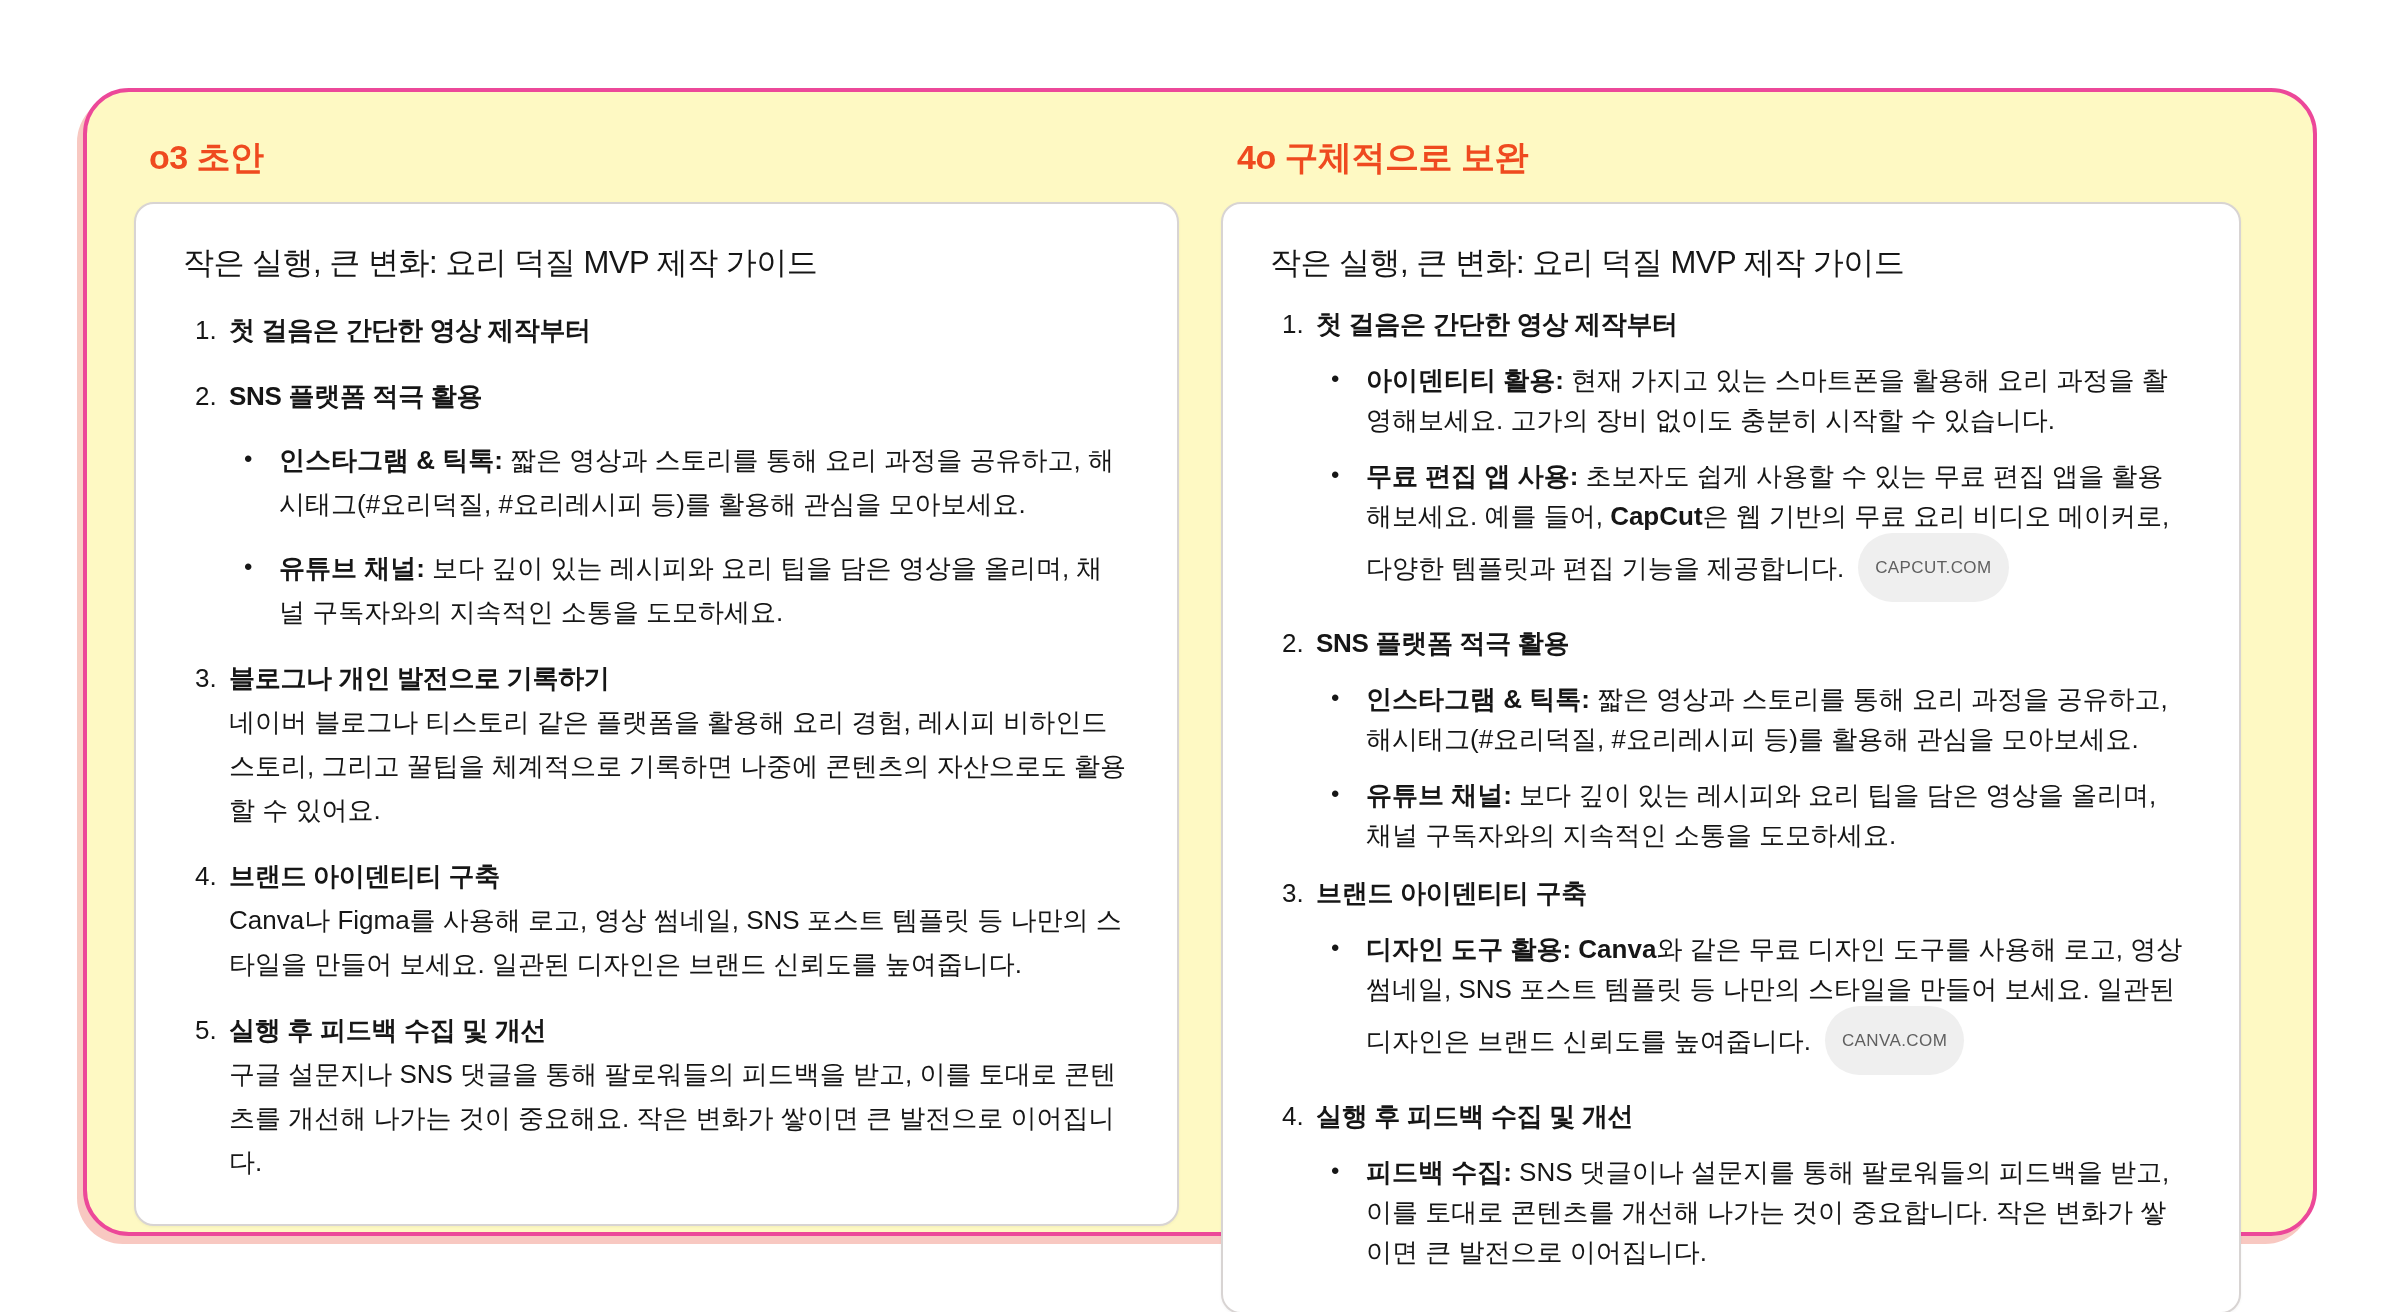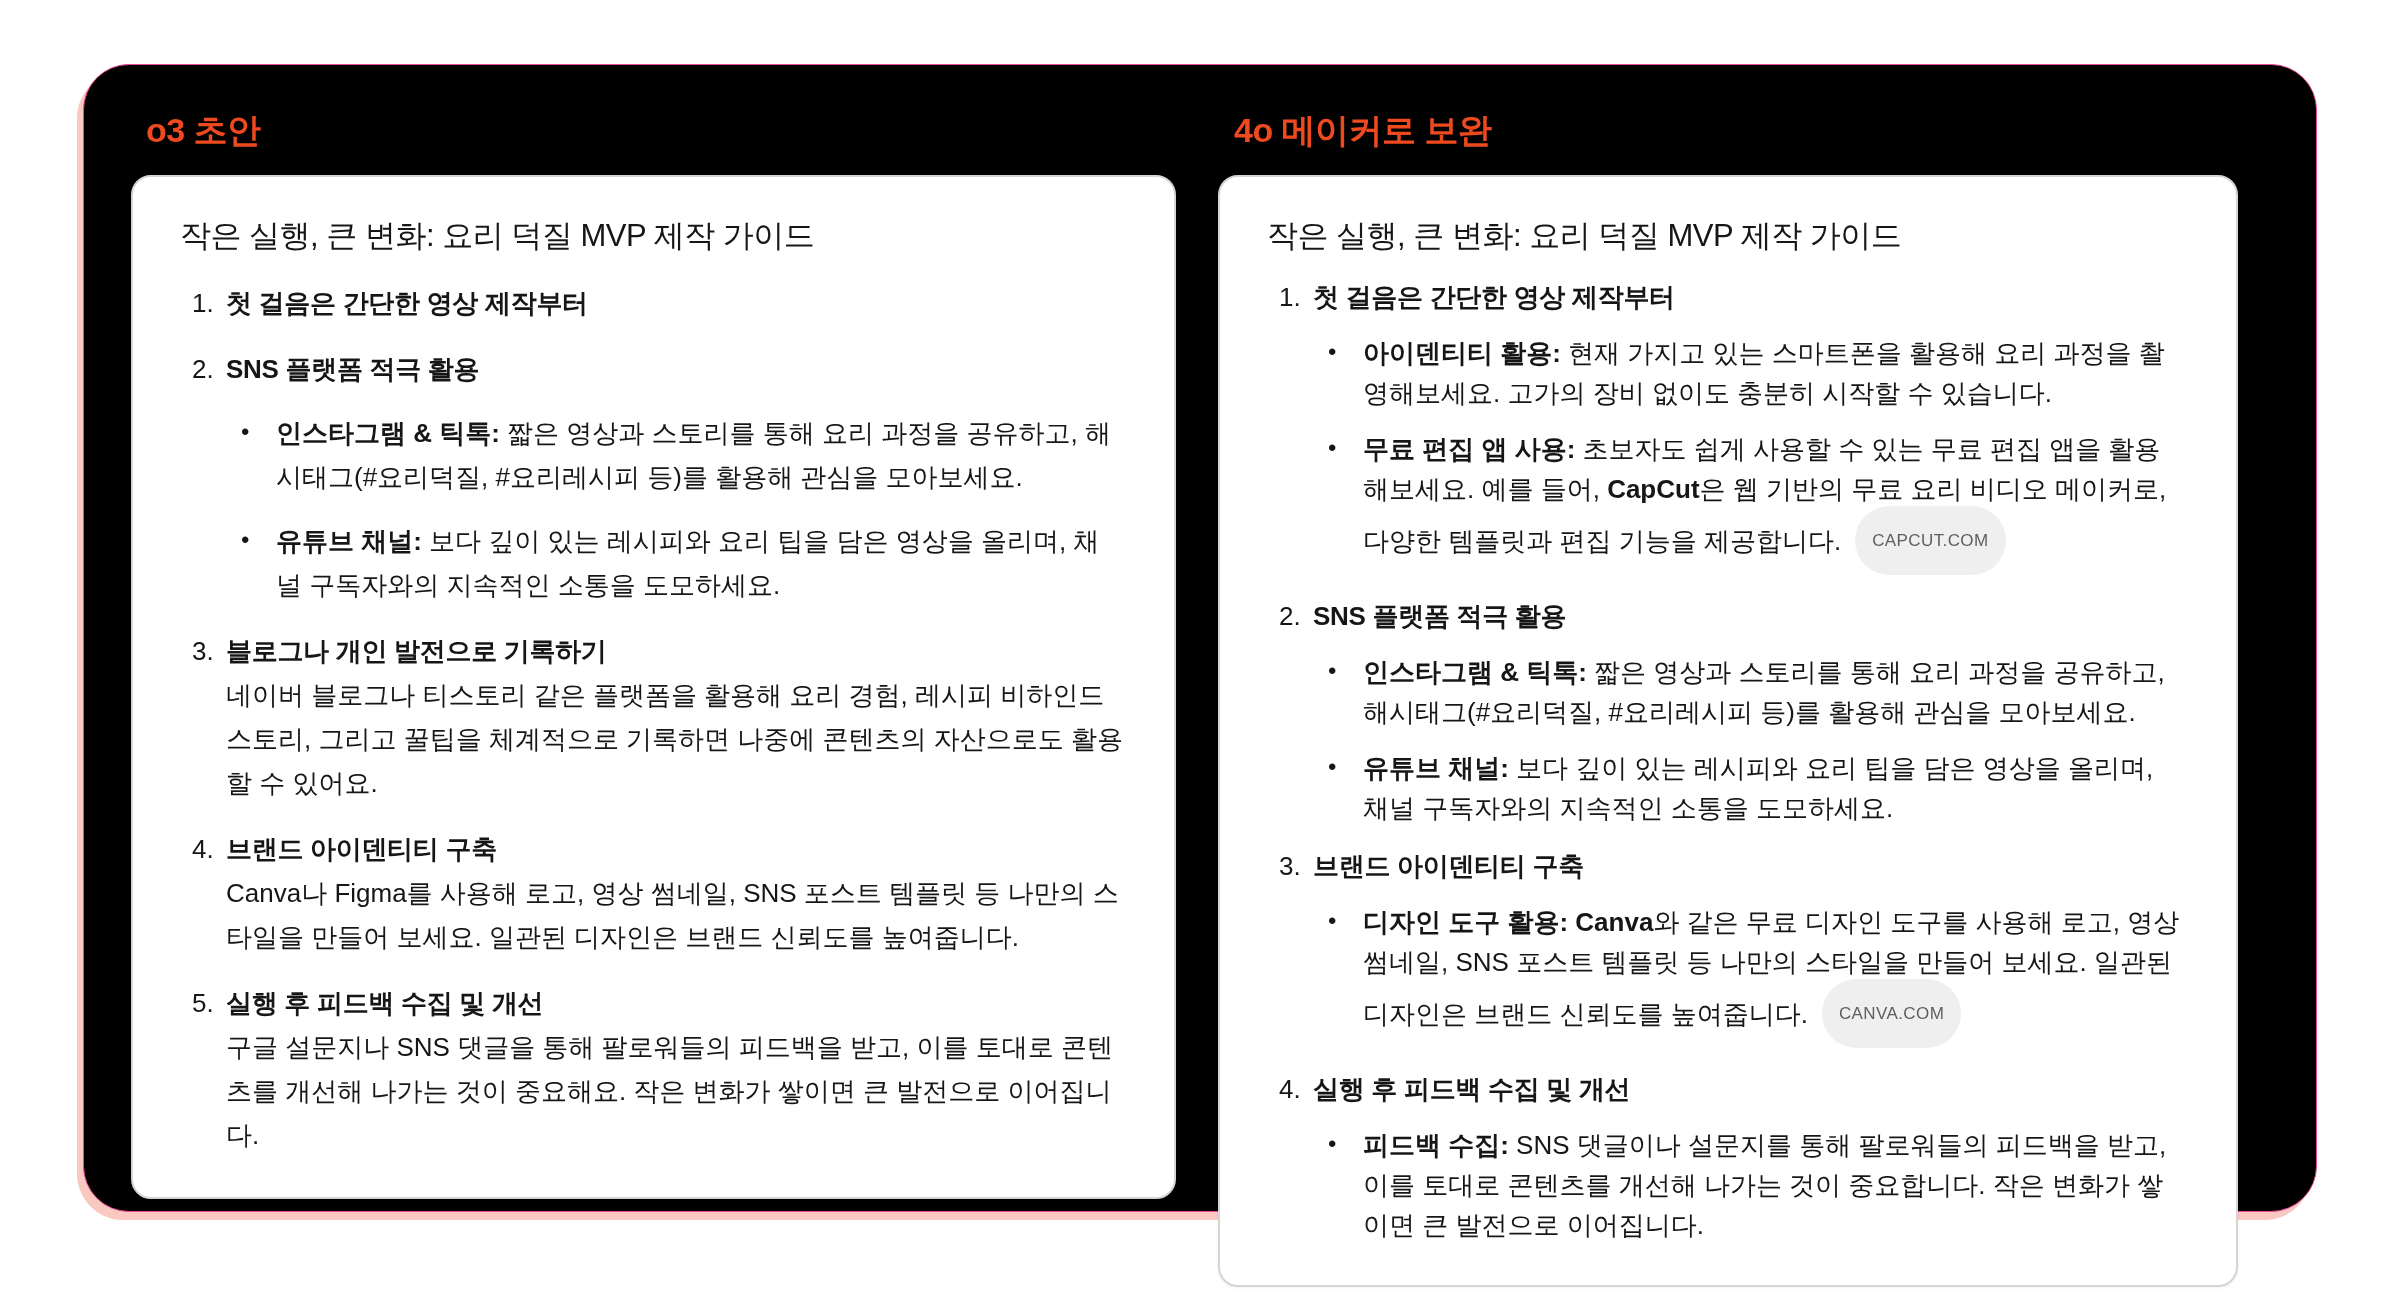--- a/index.html
+++ b/index.html
@@ -12,26 +12,26 @@
   .stage {
     position: relative;
     width: 2400px;
     height: 1312px;
     background: #ffffff;
     overflow: hidden;
   }
   .panel {
     position: absolute;
     left: 83px;
-    top: 64px;
+    top: 88px;
     width: 2234px;
     height: 1148px;
     box-sizing: border-box;
-    background: #000000;
-    border: 1px solid #ec4899;
+    background: #fef9c3;
+    border: 4px solid #ec4899;
     border-radius: 46px;
     box-shadow: -6px 8px 0 #f8c8c1;
   }
   .col-header {
     position: absolute;
     top: 44px;
     font-size: 34px;
     line-height: 42px;
     font-weight: 700;
     color: #ef4a1f;
@@ -105,21 +105,21 @@
     white-space: nowrap;
   }
 </style>
 </head>
 <body>
 
 <div class="stage">
   <div class="panel">
 
     <div class="col-header left">o3 초안</div>
-    <div class="col-header right">4o 메이커로 보완</div>
+    <div class="col-header right">4o 구체적으로 보완</div>
 
     <div class="card card-left">
       <div class="card-title">작은 실행, 큰 변화: 요리 덕질 MVP 제작 가이드</div>
 
       <div class="item">
         <span class="item-num">1.</span>
         <div class="item-heading">첫 걸음은 간단한 영상 제작부터</div>
       </div>
 
       <div class="item">

